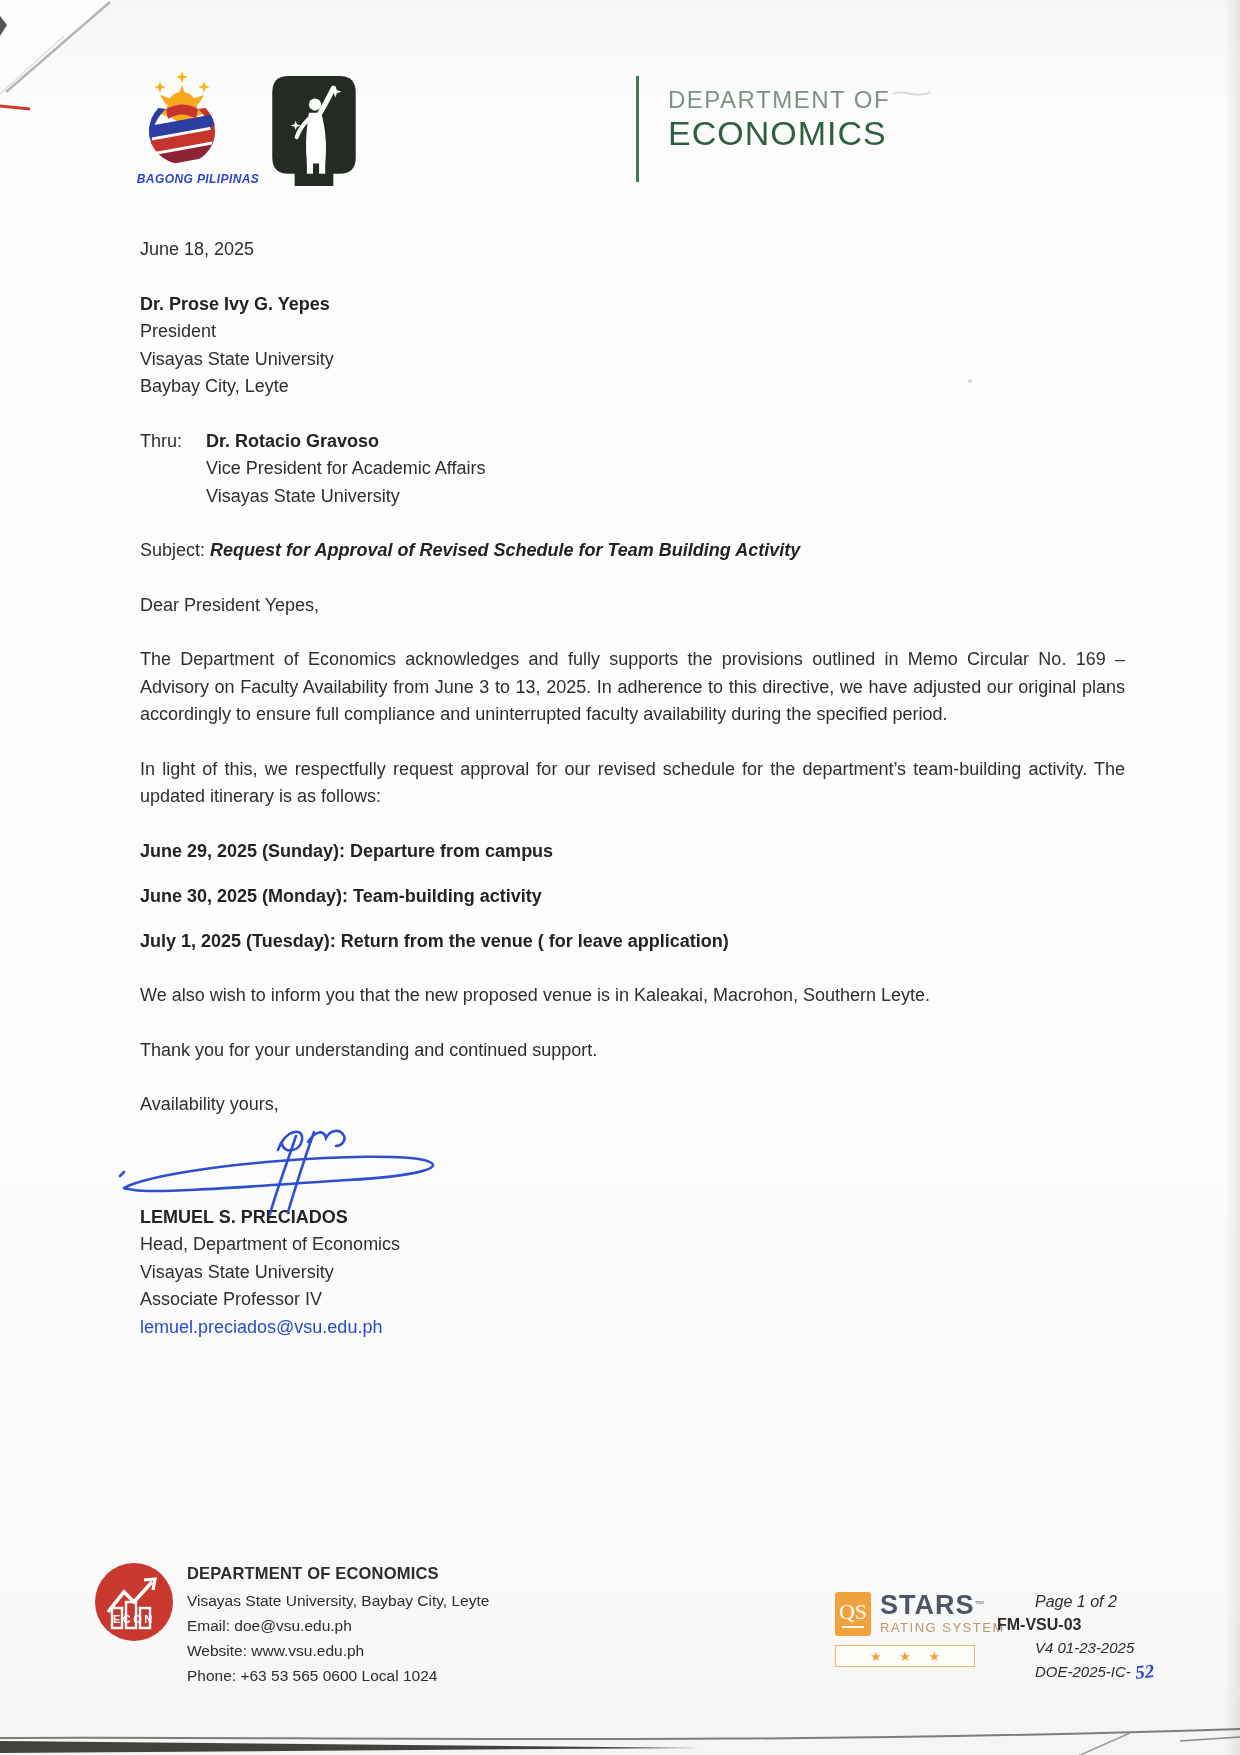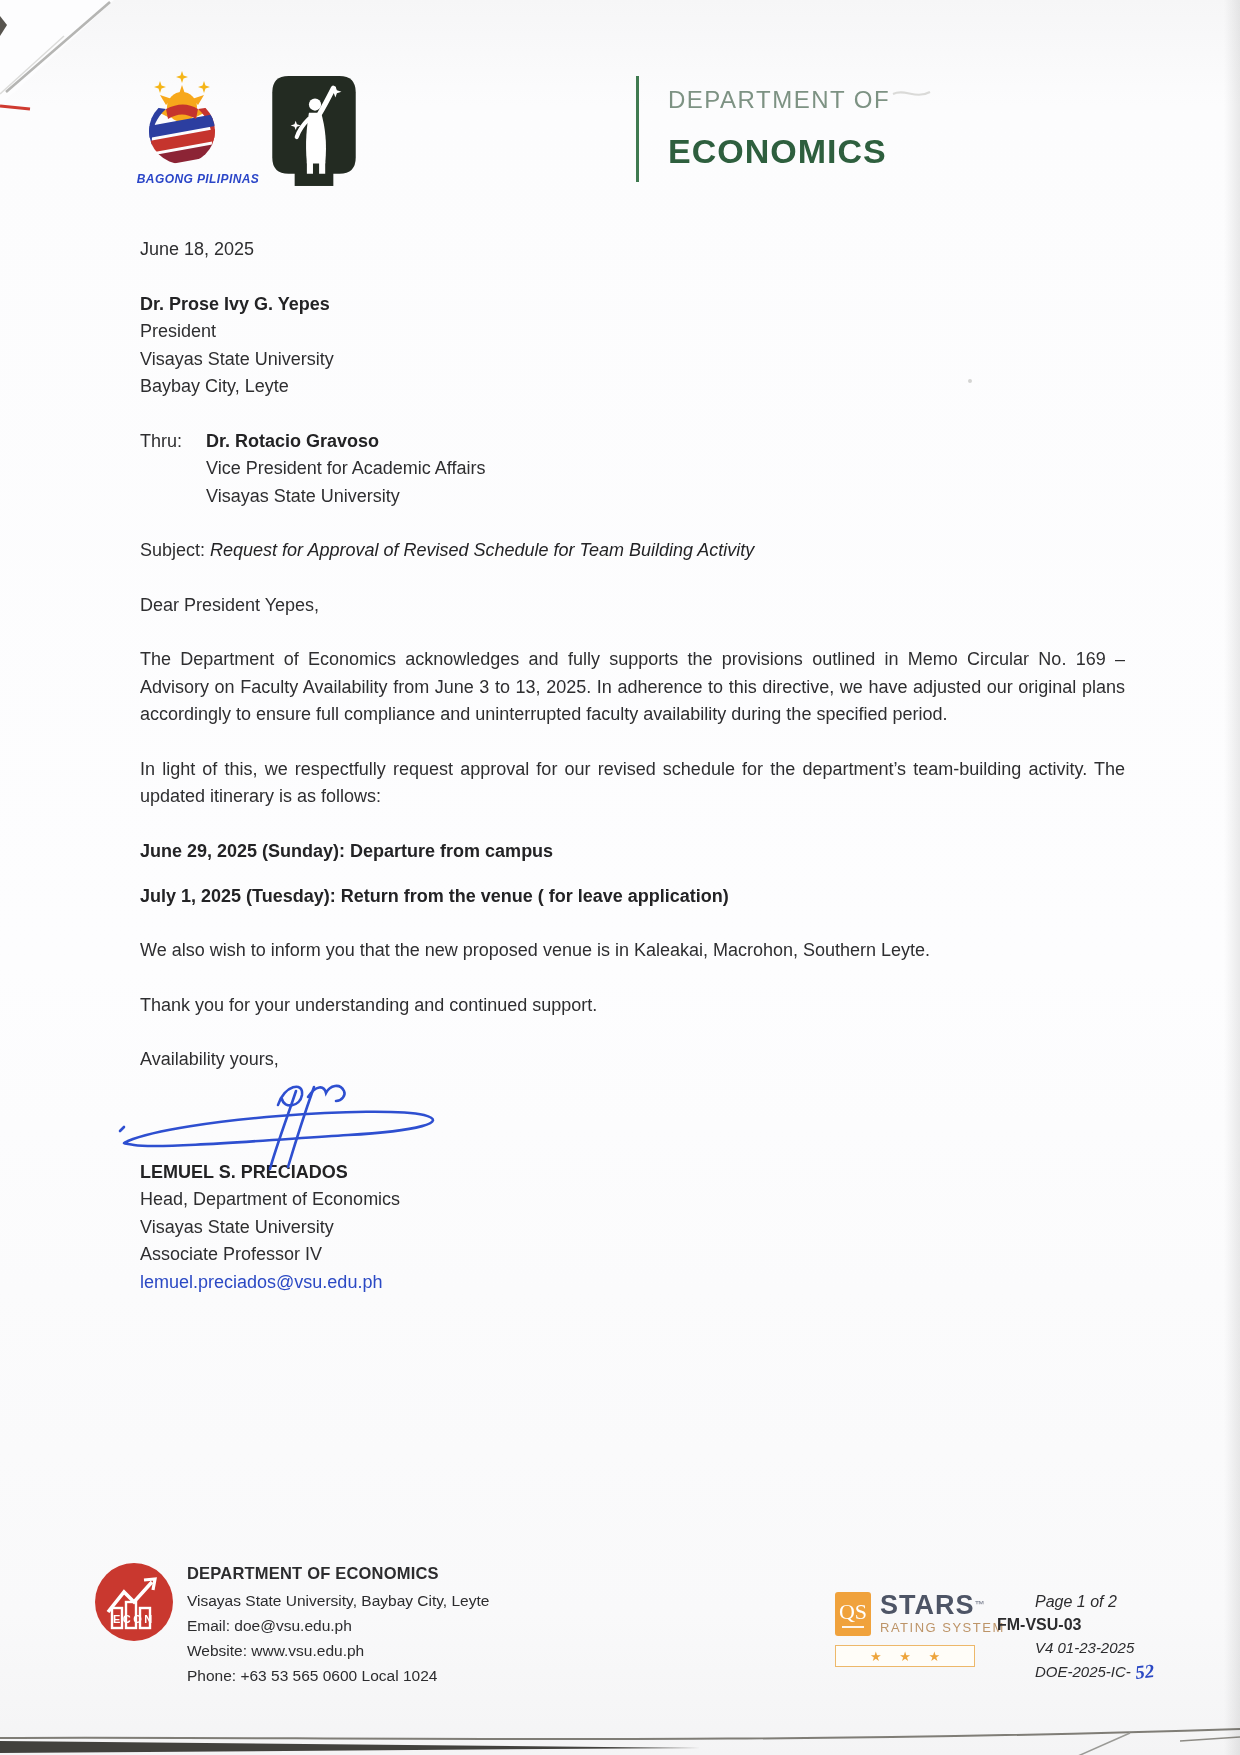--- a/index.html
+++ b/index.html
@@ -14,30 +14,30 @@
     font-size:12px;font-weight:800;font-style:italic;color:#2b46c8;letter-spacing:.4px;}
   .vsu-badge{position:absolute;left:268px;top:74px;}
   .vsu-wordmark{position:absolute;left:374px;top:84px;color:#333b33;}
   .vsu-wordmark .big{font-size:74px;line-height:70px;font-weight:400;letter-spacing:1px;
     transform:scaleX(.70);transform-origin:left top;white-space:nowrap;}
   .vsu-wordmark .sub{font-size:21px;letter-spacing:1px;margin-top:-4px;margin-left:34px;
     transform:scaleX(.78);transform-origin:left top;white-space:nowrap;color:#3a423a;}
   .hdr-divider{position:absolute;left:636px;top:76px;width:3px;height:106px;background:#3f7a50;}
   .dept-block{position:absolute;left:668px;top:86px;}
   .dept-block .l1{font-size:24px;letter-spacing:1.5px;color:#7d9283;}
-  .dept-block .l2{font-size:34px;font-weight:700;letter-spacing:1px;color:#2e5f3e;margin-top:18px;}
+  .dept-block .l2{font-size:34px;font-weight:400;letter-spacing:1px;color:#2e5f3e;margin-top:0;}
   
   .content{position:absolute;left:140px;top:236px;width:985px;font-size:18px;line-height:27.5px;}
   .content .blk{margin:0 0 27px 0;}
   .content .para{text-align:justify;}
   .b{font-weight:700;color:#232325;}
   .thru{display:grid;grid-template-columns:66px 1fr;margin:4px 0 27px 0;}
   .sched{font-weight:700;color:#232325;margin:0 0 17.5px 0;}
   .sched-last{margin-bottom:27px;}
-  .subject-line .subj{font-weight:400;font-style:italic;color:#232325;text-align:right;}
+  .subject-line .subj{font-weight:700;font-style:italic;color:#232325;text-align:right;}
   .sig-space{position:relative;height:58px;}
   .sig-svg{position:absolute;left:-22px;top:-26px;}
   .email{color:#2b49c4;}
   
   .econ-logo{position:absolute;left:92px;top:1560px;}
   .foot-left{position:absolute;left:187px;top:1561px;font-size:15.5px;line-height:25px;color:#2c2c2e;}
   .foot-left .t{font-size:16.5px;font-weight:800;letter-spacing:.2px;margin-bottom:2px;}
   .qs-wrap{position:absolute;left:835px;top:1592px;display:flex;align-items:flex-start;gap:9px;}
   .qs-square{width:36px;height:44px;background:#f0a23c;border-radius:3px;display:flex;flex-direction:column;
     align-items:center;justify-content:center;text-align:center;}
@@ -137,20 +137,21 @@
       <span> </span>
       <span class="subj">Request for Approval of Revised Schedule for Team Building Activity</span>
     </div>
 
     <div class="blk">Dear President Yepes,</div>
 
     <p class="blk para">The Department of Economics acknowledges and fully supports the provisions outlined in Memo Circular No. 169 – Advisory on Faculty Availability from June 3 to 13, 2025. In adherence to this directive, we have adjusted our original plans accordingly to ensure full compliance and uninterrupted faculty availability during the specified period.</p>
     <p class="blk para">In light of this, we respectfully request approval for our revised schedule for the department’s team-building activity. The updated itinerary is as follows:</p>
 
     <div class="sched">June 29, 2025 (Sunday): Departure from campus</div>
+    <div class="sched">June 30, 2025 (Monday): Team-building activity</div>
     <div class="sched sched-last">July 1, 2025 (Tuesday): Return from the venue ( for leave application)</div>
 
     <p class="blk para">We also wish to inform you that the new proposed venue is in Kaleakai, Macrohon, Southern Leyte.</p>
     <p class="blk">Thank you for your understanding and continued support.</p>
 
     <div class="blk">Availability yours,</div>
 
     <div class="sig-space">
       <svg class="sig-svg" width="340" height="104" viewBox="0 0 340 104">
         <g stroke="#2e4fd0" stroke-width="2.6" fill="none" stroke-linecap="round">

